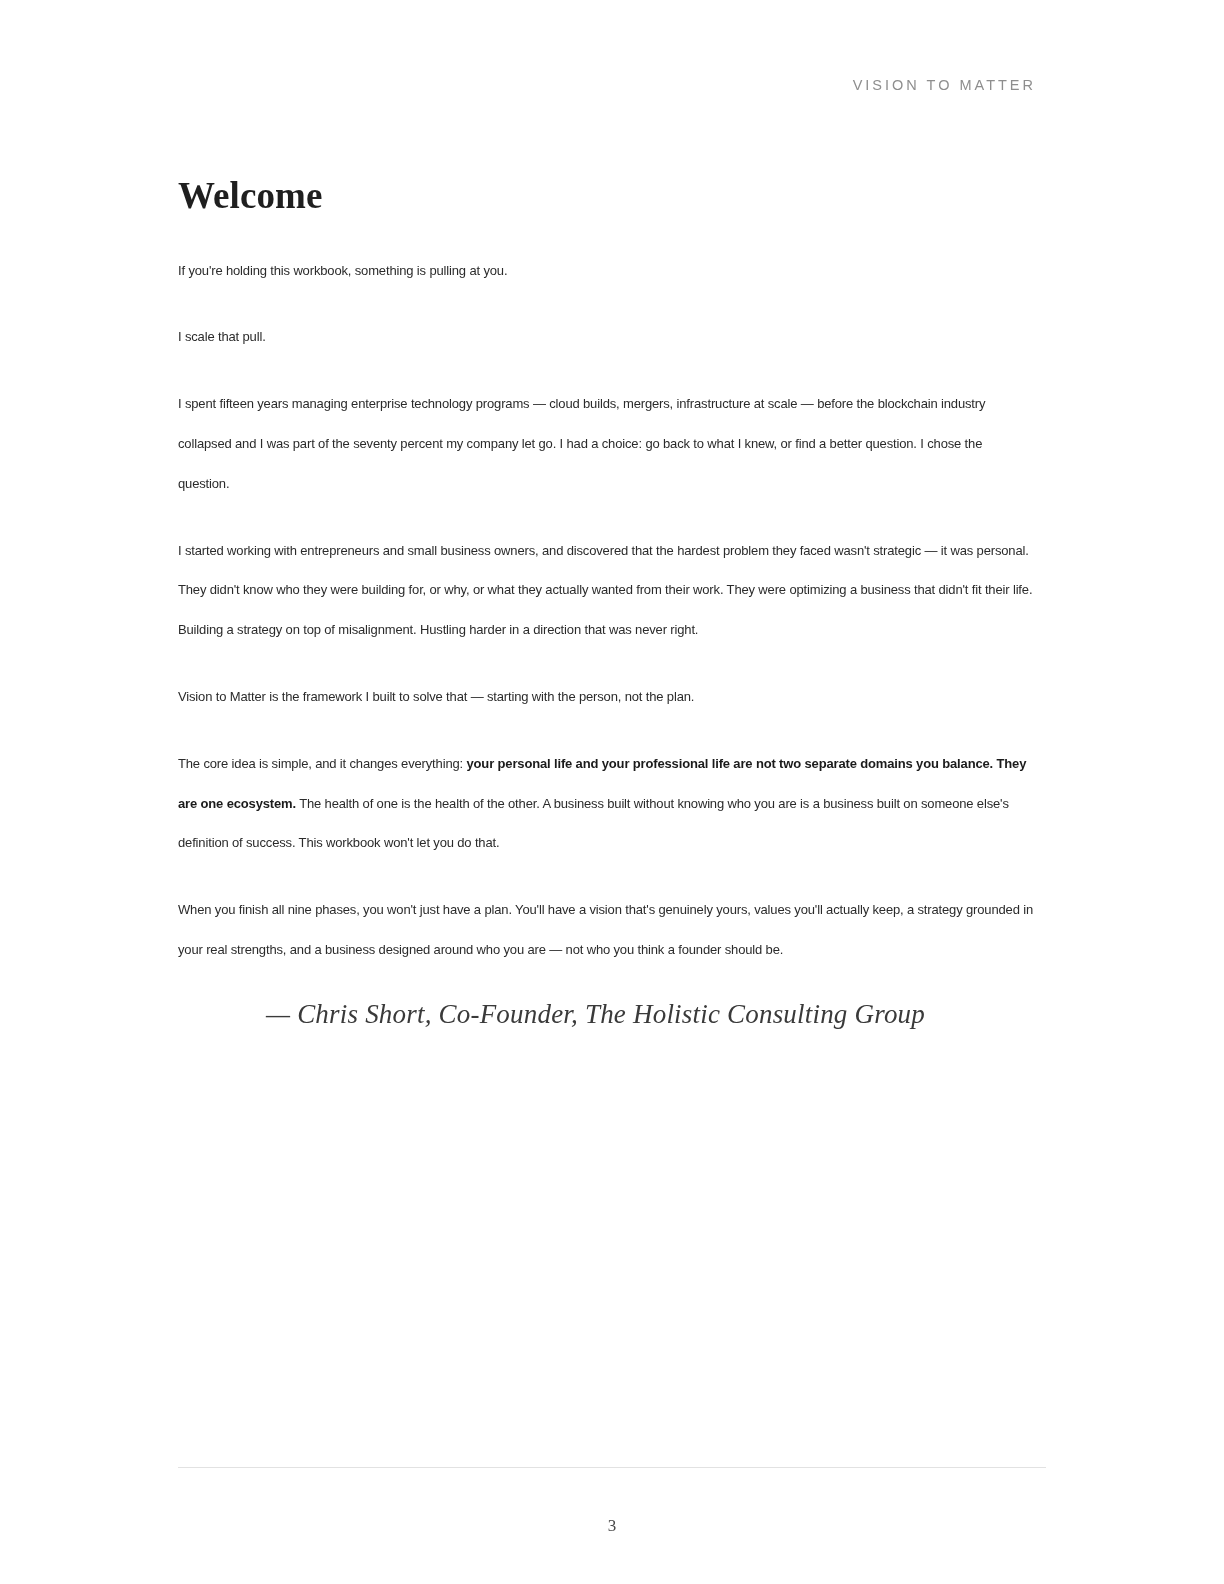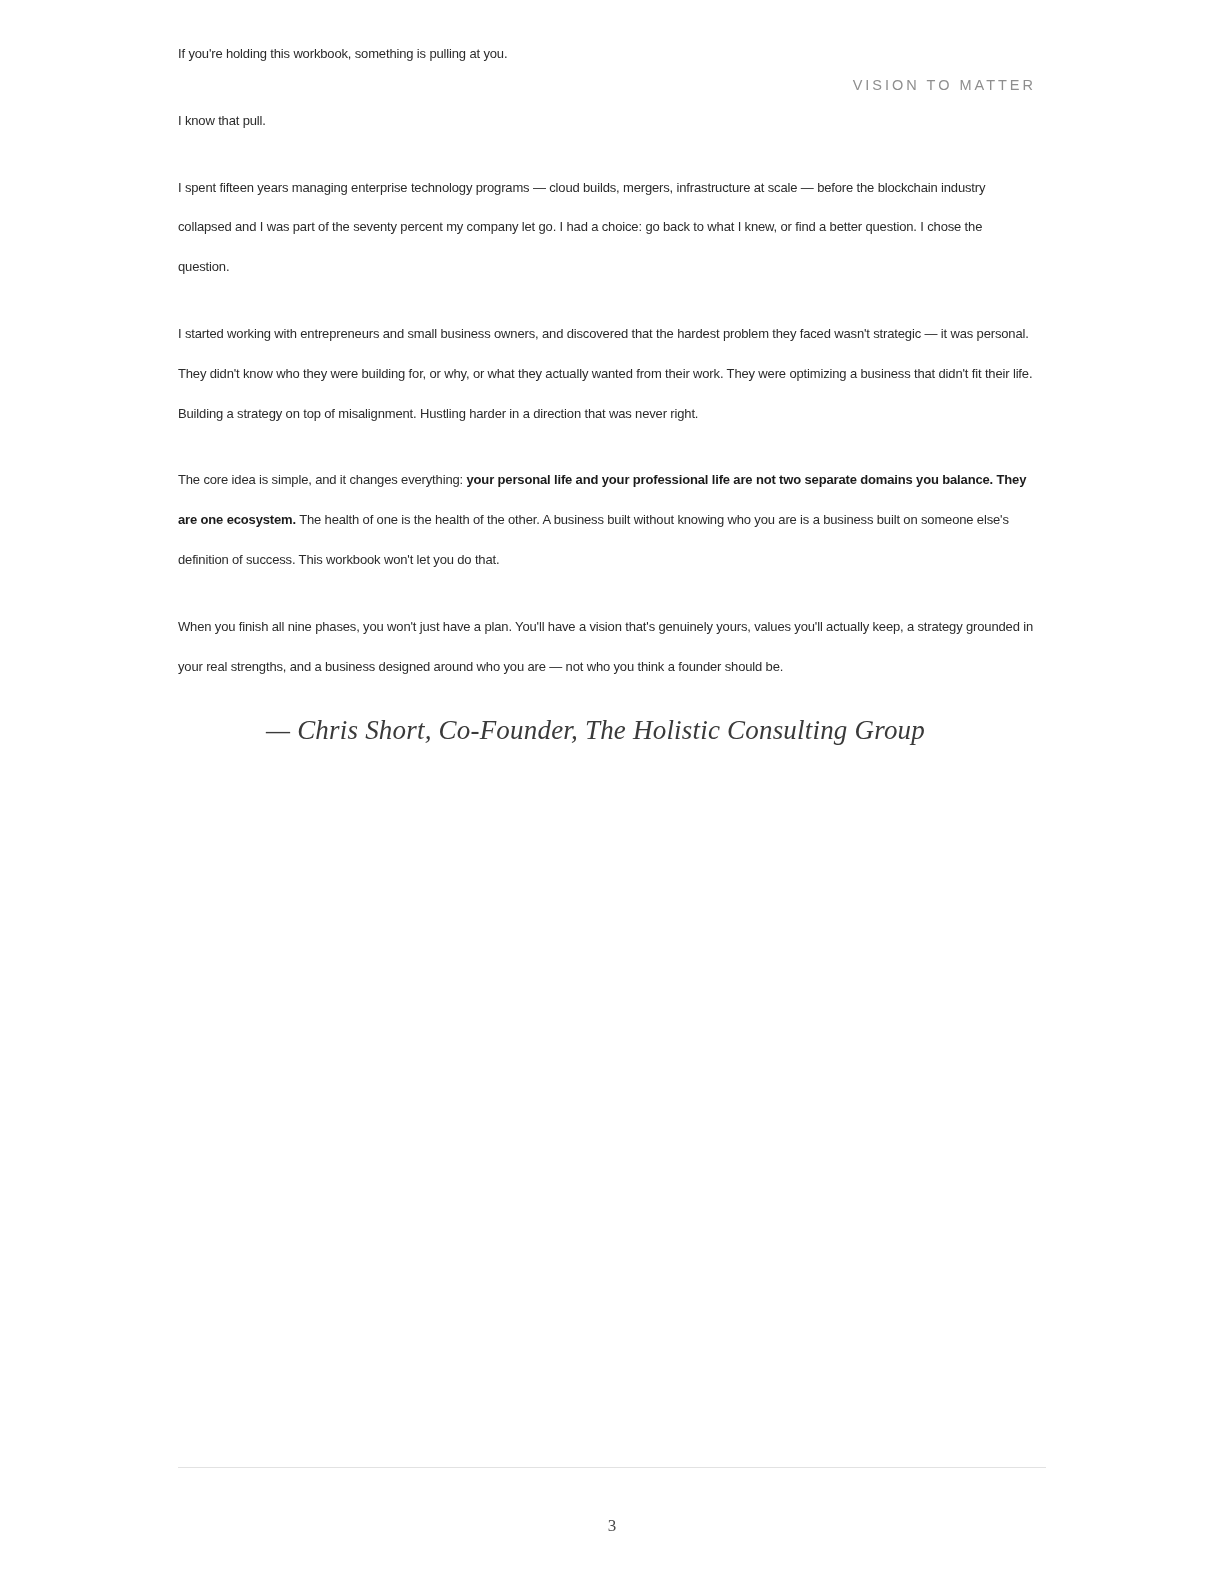--- a/index.html
+++ b/index.html
@@ -112,32 +112,34 @@
 </style>
 </head>
 <body>
 
 <div class="page">
 
   <div class="running-header">VISION TO MATTER</div>
 
   <div class="content">
 
+    <h1 class="page-title">Welcome</h1>
 
     <div class="body-copy">
 
       <p class="para">If you're holding this workbook, something is pulling at you.</p>
 
 
-      <p class="para">I know that pull.</p>
+      <p class="para">I scale that pull.</p>
 
       <p class="para">I spent fifteen years managing enterprise technology programs — cloud builds, mergers, infrastructure at scale — before the blockchain industry collapsed and I was part of the seventy percent my company let go. I had a choice: go back to what I knew, or find a better question. I chose the question.</p>
 
       <p class="para">I started working with entrepreneurs and small business owners, and discovered that the hardest problem they faced wasn't strategic — it was personal. They didn't know who they were building for, or why, or what they actually wanted from their work. They were optimizing a business that didn't fit their life. Building a strategy on top of misalignment. Hustling harder in a direction that was never right.</p>
 
+      <p class="para">Vision to Matter is the framework I built to solve that — starting with the person, not the plan.</p>
 
       <p class="para"><span>The core idea is simple, and it changes everything: </span><strong>your personal life and your professional life are not two separate domains you balance. They are one ecosystem.</strong><span> The health of one is the health of the other. A business built without knowing who you are is a business built on someone else's definition of success. This workbook won't let you do that.</span></p>
 
       <p class="para">When you finish all nine phases, you won't just have a plan. You'll have a vision that's genuinely yours, values you'll actually keep, a strategy grounded in your real strengths, and a business designed around who you are — not who you think a founder should be.</p>
 
       <p class="attribution">— Chris Short, Co-Founder, The Holistic Consulting Group</p>
 
     </div>
   </div>
 

